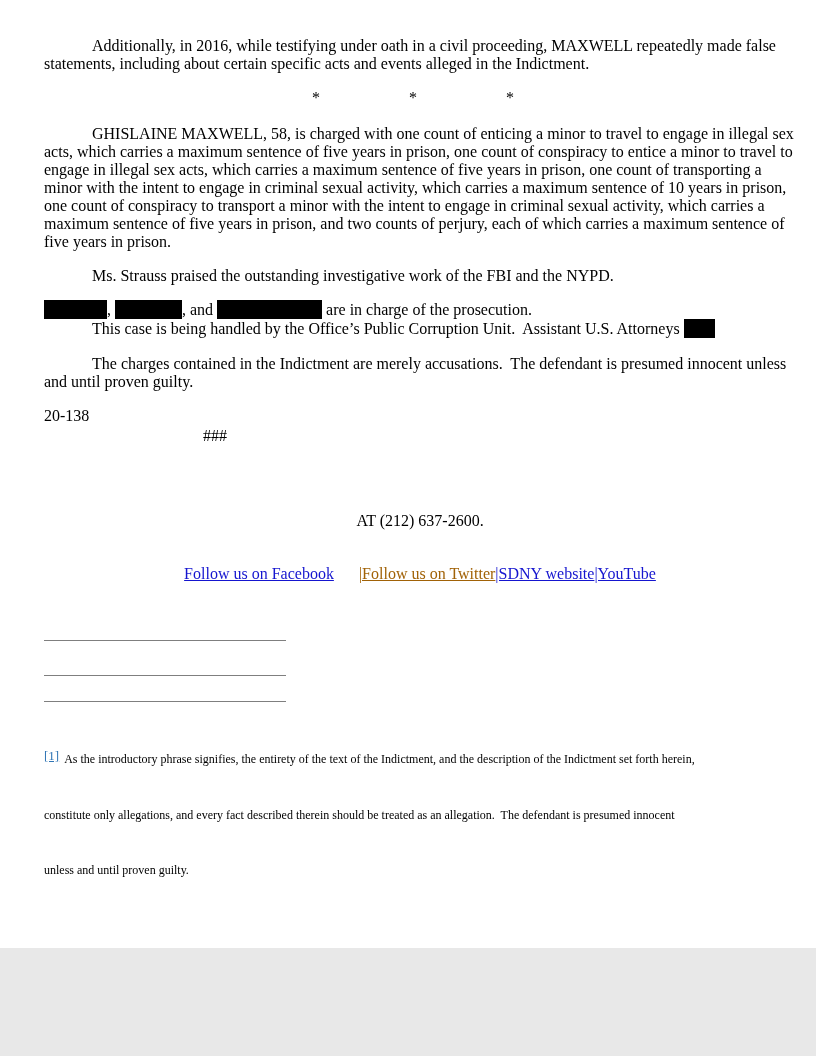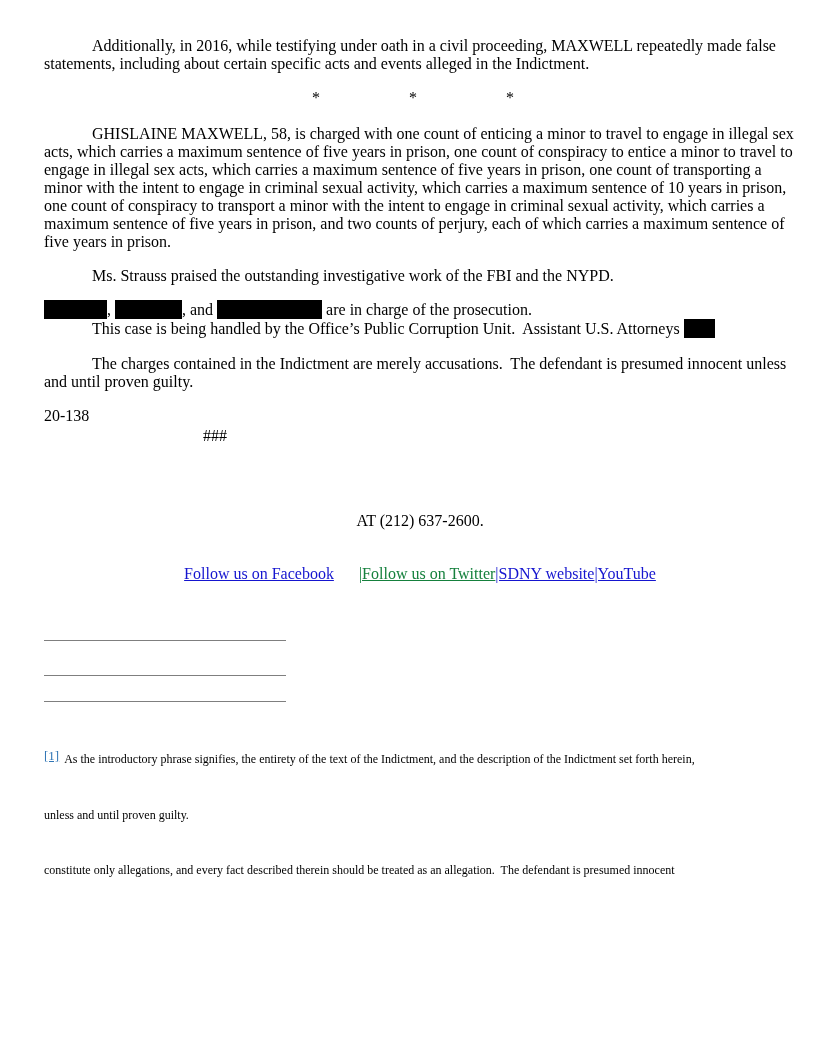--- a/index.html
+++ b/index.html
@@ -1,19 +1,19 @@
 <!DOCTYPE html>
 <html><head>
 <meta charset="utf-8">
 <style>
   * { margin:0; padding:0; box-sizing:border-box; }
   html,body { background:#e8e8e8; }
   .page {
     position:relative;
-    width:816px; height:1056px;
+    width:816px; height:948px;
     margin:0 auto;
     background:#ffffff;
     font-family:"Liberation Serif", serif;
     font-size:16px;
     line-height:18px;
     color:#000000;
     padding:37px 20px 0 44px;
     overflow:hidden;
   }
   .par { white-space:pre-wrap; }
@@ -43,21 +43,21 @@
   .r-w67 { width:67px; }
   .r-w105 { width:105px; }
   .links-row {
     margin-top:35px;
     display:flex;
     justify-content:center;
     line-height:18px;
   }
   .links-row a { text-decoration:underline; cursor:pointer; }
   .link-dark { color:#1515CF; }
-  .link-light { color:#15803d;margin-left:25px; }
+  .link-light { color:#a16207;margin-left:25px; }
   .sig-line {
     width:242px;
     height:0;
     border-top:1.5px solid #7F7F7F;
   }
   .sig-1 { margin-top:57px; }
   .sig-2 { margin-top:34px; }
   .sig-3 { margin-top:25px; }
   .footnote {
     margin-top:11px;
@@ -114,17 +114,17 @@
     <a class="link-dark">|SDNY website</a>
     <a class="link-dark">|YouTube</a>
   </div>
 
   <div class="sig-line sig-1"></div>
   <div class="sig-line sig-2"></div>
   <div class="sig-line sig-3"></div>
 
   <div class="footnote">
     <div><a class="footnote-marker">[1]</a><span>As the introductory phrase signifies, the entirety of the text of the Indictment, and the description of the Indictment set forth herein,</span></div>
+    <div>constitute only allegations, and every fact described therein should be treated as an allegation.  The defendant is presumed innocent</div>
     <div>unless and until proven guilty.</div>
-    <div>constitute only allegations, and every fact described therein should be treated as an allegation.  The defendant is presumed innocent</div>
   </div>
 
 </div>
 
 </body></html>

